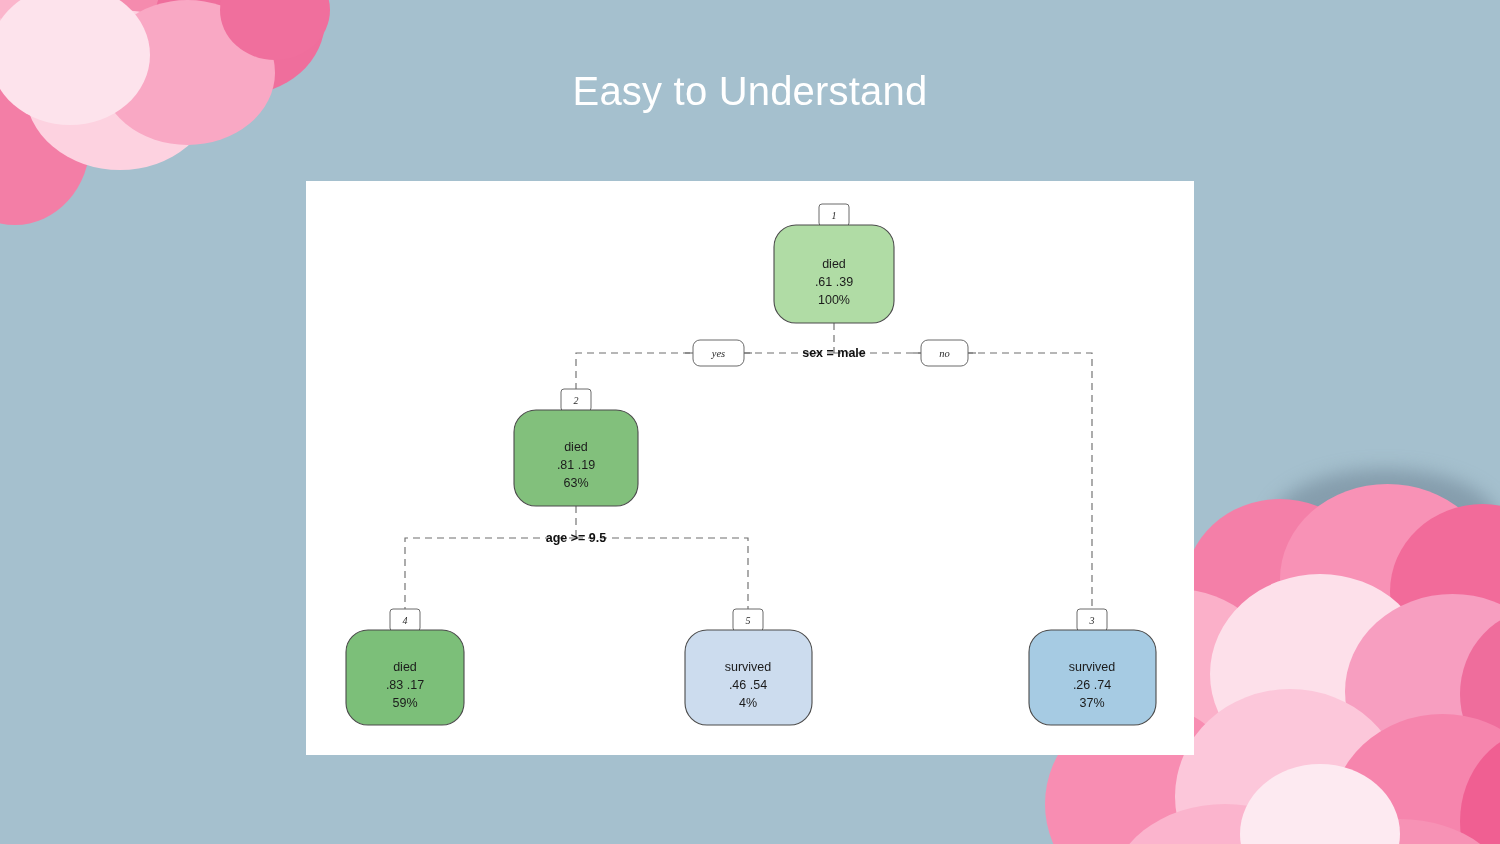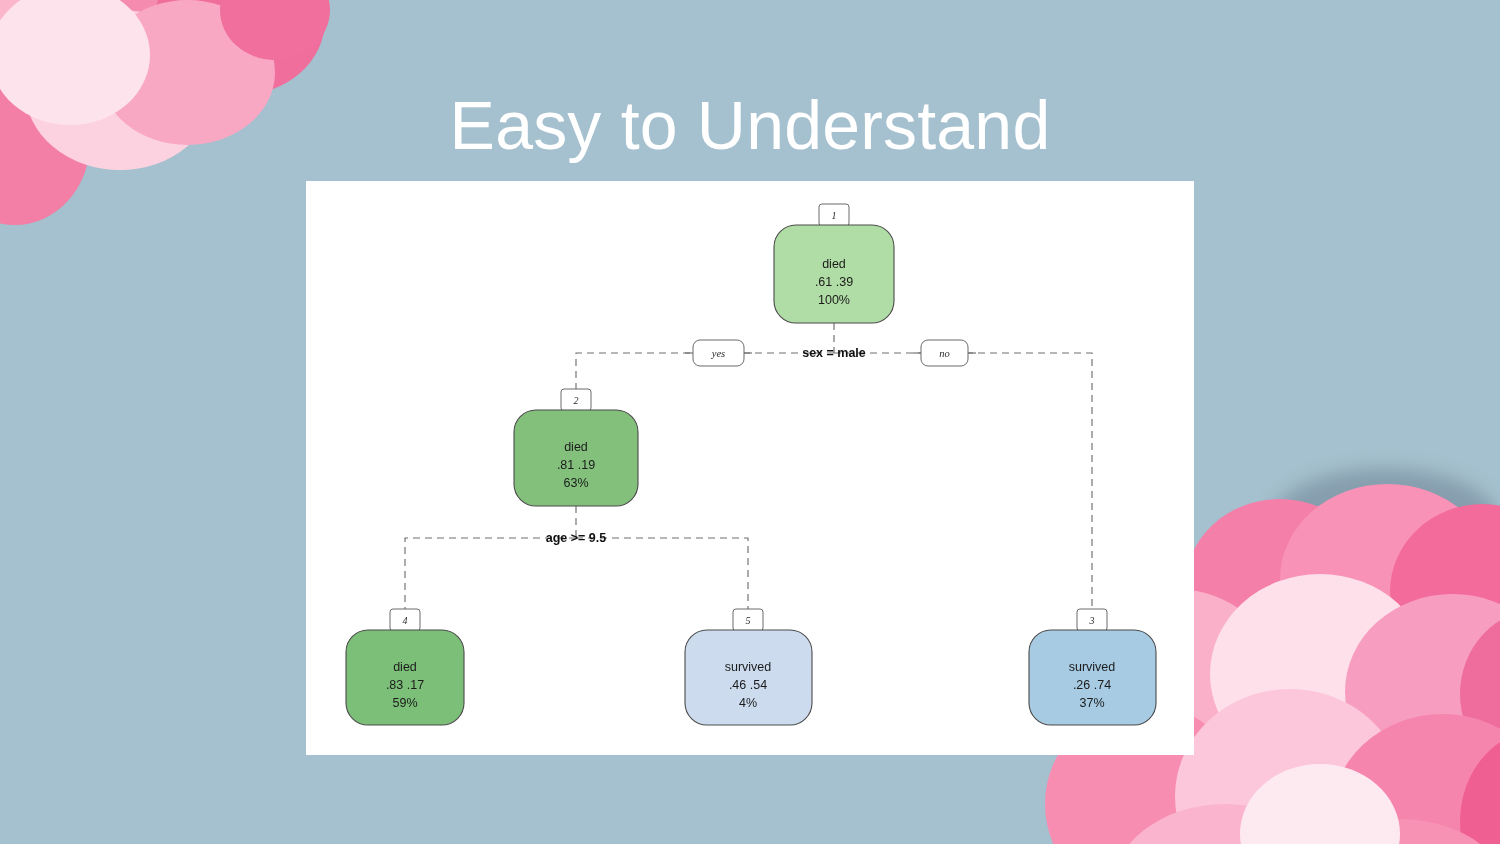--- a/index.html
+++ b/index.html
@@ -47,21 +47,21 @@
   }
 
   
   .slide-title {
     position: absolute;
     left: 0;
     top: 42px;
     width: 1500px;
     text-align: center;
     color: #ffffff;
-    font-size: 68px;
+    font-size: 40px;
     font-weight: 400;
     letter-spacing: 0.2px;
     line-height: 1.1;
     font-family: "Liberation Sans", sans-serif;
   }
 
   
   .panel {
     position: absolute;
     left: 306px;

